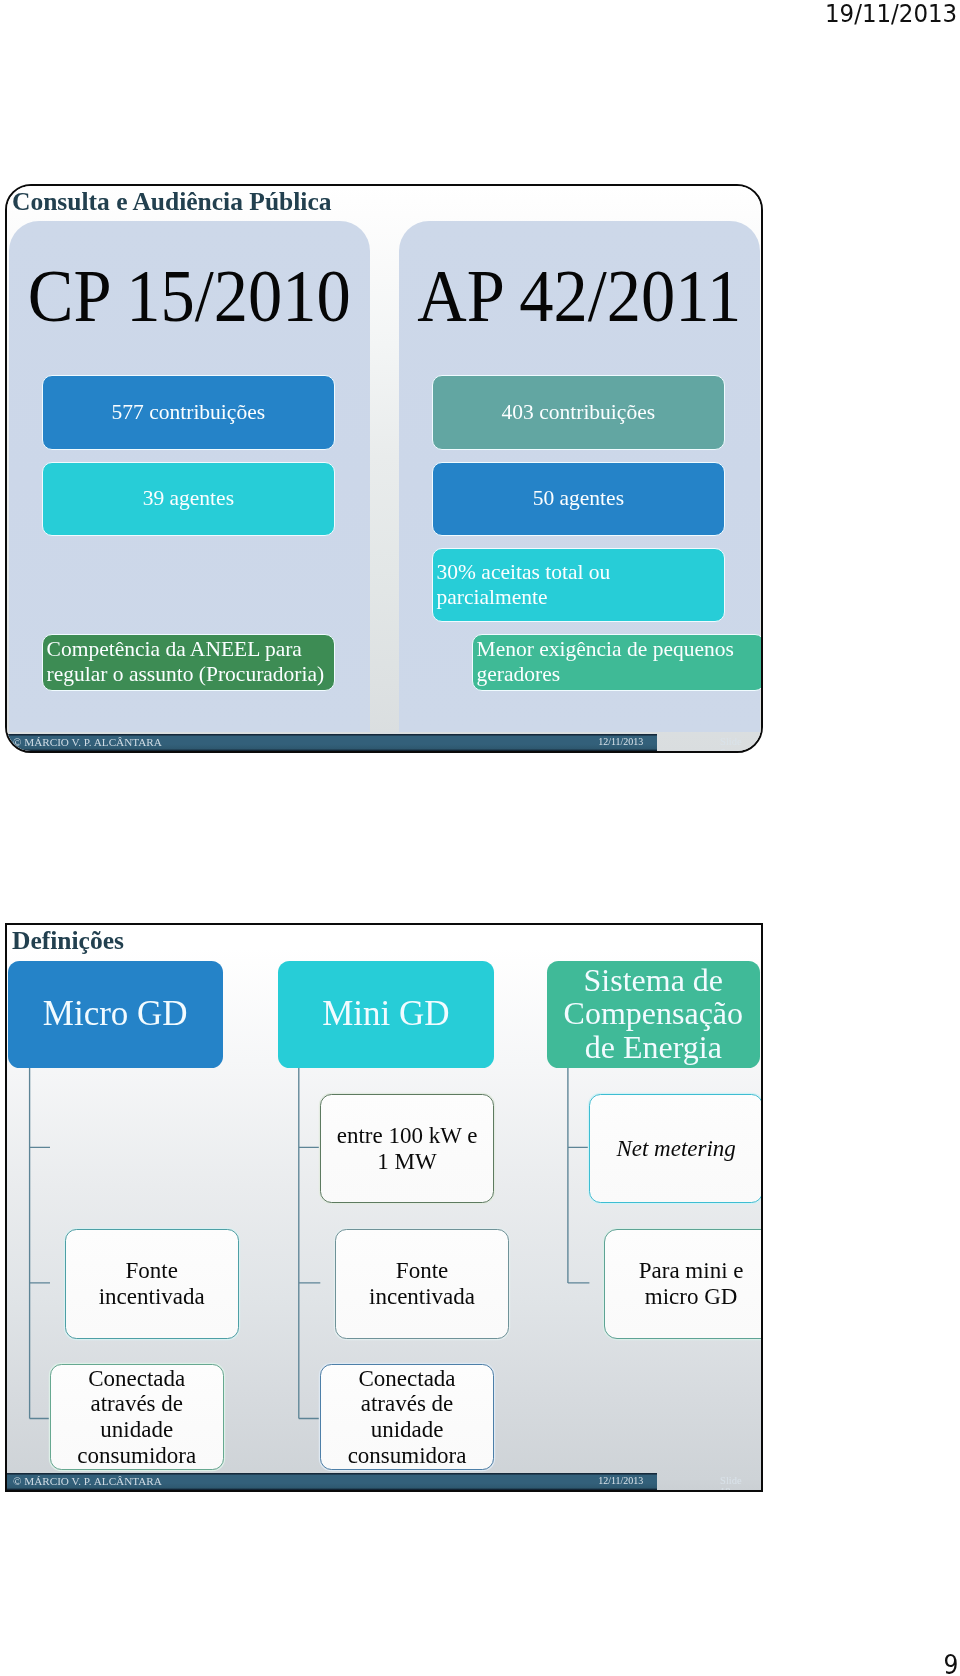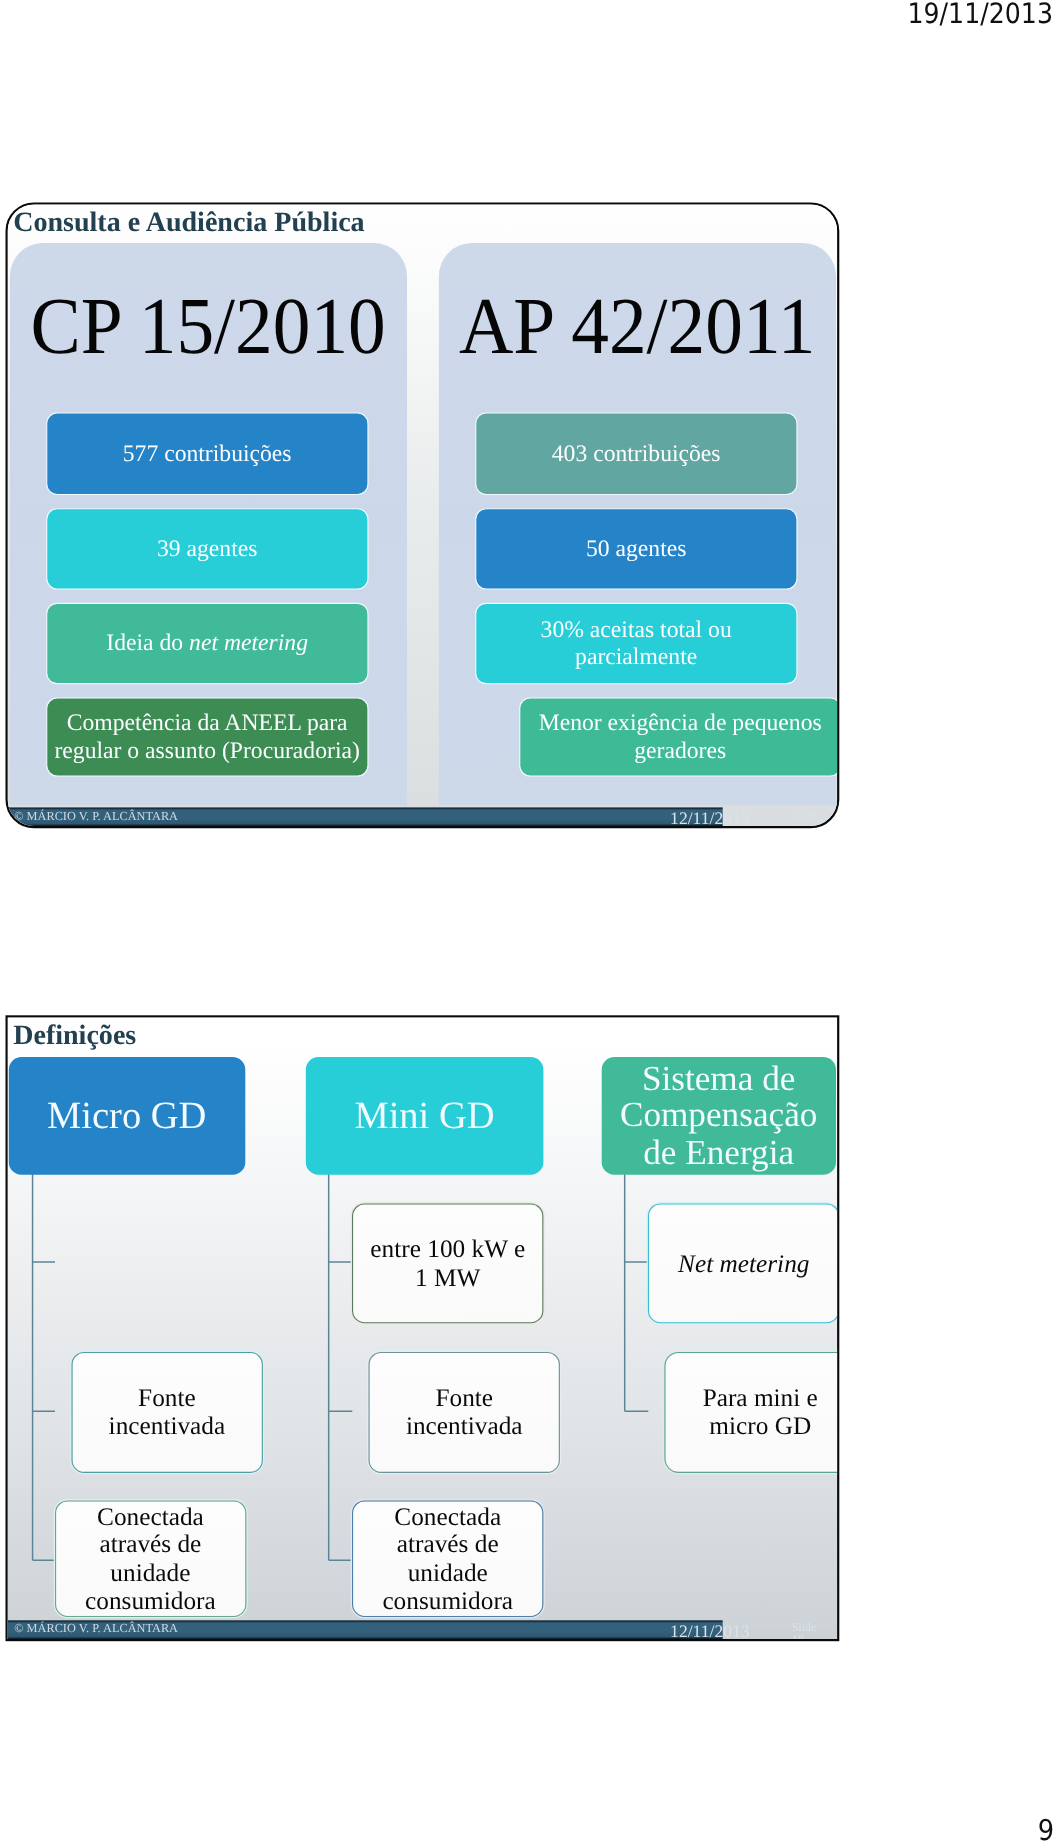--- a/index.html
+++ b/index.html
@@ -9,36 +9,36 @@
   .page-num{position:absolute;left:943.5px;top:1650px;font-family:"DejaVu Sans Condensed","DejaVu Sans",sans-serif;font-size:26px;color:#101010;}
   .slide{position:absolute;left:4.8px;width:758.5px;height:569px;border:2.9px solid #0a0a0a;box-sizing:border-box;background:#fff;overflow:hidden;}
   #slide1{top:184px;border-radius:26px;}
   #slide2{top:923px;}
   .slide-inner{position:absolute;left:0;top:0;width:754px;height:565px;
     background:linear-gradient(180deg,#ffffff 0%,#fdfdfd 5%,#f3f5f5 28%,#e9ecec 48%,#e3e7e7 68%,#dde1e2 88%,#d9dddf 100%);}
   .slide-head{position:absolute;left:5.2px;top:4.7px;height:22.5px;line-height:22.5px;font-weight:bold;font-size:25.5px;color:#22404f;}
   .footer{position:absolute;left:0;top:548px;width:650px;height:17px;
     background:linear-gradient(180deg,#16293a 0%,#16293a 5%,#33607a 14%,#33607a 60%,#2e586f 88%,#132636 96%,#0e1f2d 100%);}
   .footer .f-left{position:absolute;left:6.1px;top:1.6px;font-size:11.2px;color:#cfdbe4;font-variant:small-caps;}
-  .footer .f-center{position:absolute;left:591.4px;top:2.2px;font-size:16px;color:#dae3ea;margin-left:11px;}
+  .footer .f-center{position:absolute;left:591.4px;top:2.2px;font-size:10px;color:#dae3ea;}
   .footer .f-right{position:absolute;left:713.3px;top:2.2px;font-size:10.5px;color:#dae3ea;}
 
   
   .panel{position:absolute;top:34.5px;width:360.5px;height:511.5px;border-radius:30px 30px 0 0;
     background:linear-gradient(180deg,#cdd8e9 0%,#ccd7e9 50%,#cdd8e9 100%);}
   #p1{left:2.6px;}
   #p2{left:392.6px;}
   .panel-title{position:absolute;left:0;right:0;top:26px;height:99px;line-height:99px;text-align:center;font-size:73.5px;color:#060606;white-space:nowrap;transform:scaleX(0.932);}
   .chip{position:absolute;left:32.2px;width:293.5px;border:1.3px solid #f0fbff;border-radius:10px;box-sizing:border-box;
-    padding:0 4px;display:flex;align-items:center;justify-content:center;text-align:center;color:#fbfeff;font-size:21.5px;line-height:1.16;}
+    padding:0 4px;display:flex;align-items:center;justify-content:center;text-align:left;color:#fbfeff;font-size:21.5px;line-height:1.16;}
   .chip-em{font-style:italic;}
   .c1a,.c2a{top:154.9px;height:74.2px;}
   .c1b,.c2b{top:241.05px;height:74.2px;}
   .c1c,.c2c{top:327.2px;height:74.2px;}
-  .c1d,.c2d{top:413.35px;height:72px;}
+  .c1d,.c2d{top:413.35px;height:57px;}
   .c1a,.c2b{background:#2583c8;}
   .c1b,.c2c{background:#27cdd7;}
   .c1c{background:#40ba98;}
   .c1d{background:#3d8c54;}
   .c2a{background:#62a6a2;}
   .c2d{background:#3fba96;margin-left:40px;}
 
   
   .s2{background:linear-gradient(180deg,#ffffff 0%,#ffffff 4%,#f6f7f8 24%,#eaecee 46%,#e0e4e7 66%,#d6dade 84%,#ced3d7 98%,#cbd0d4 100%);}
   .connectors{position:absolute;left:0;top:0;}
@@ -71,23 +71,20 @@
   <div class="slide-inner">
     <div class="slide-head">Consulta e Audiência Pública</div>
 
     <div class="panel" id="p1">
       <div class="panel-title">CP 15/2010</div>
       <div class="chip c1a">
           <span>577 contribuições</span>
         </div>
       <div class="chip c1b">
           <span>39 agentes</span>
-        </div>
-      <div class="chip c1c">
-          <span><span>Ideia do </span><span class="chip-em">net metering</span></span>
         </div>
       <div class="chip c1d">
           <span>Competência da ANEEL para regular o assunto (Procuradoria)</span>
         </div>
     </div>
 
     <div class="panel" id="p2">
       <div class="panel-title">AP 42/2011</div>
       <div class="chip c2a">
           <span>403 contribuições</span>

